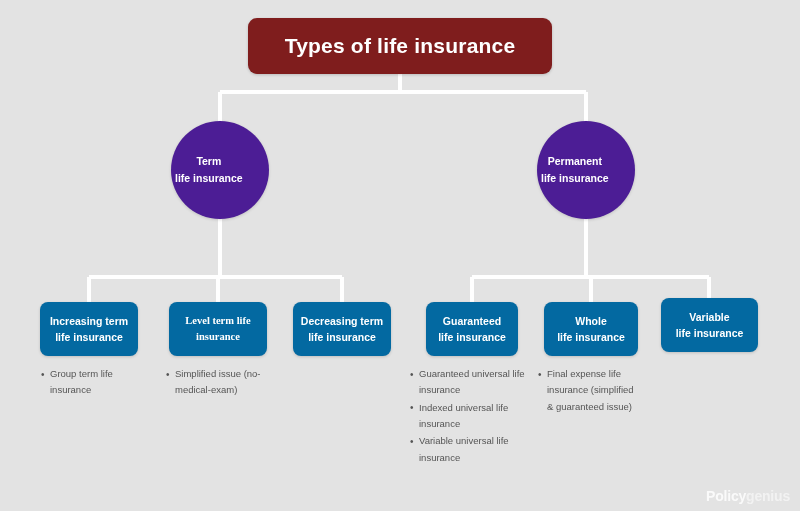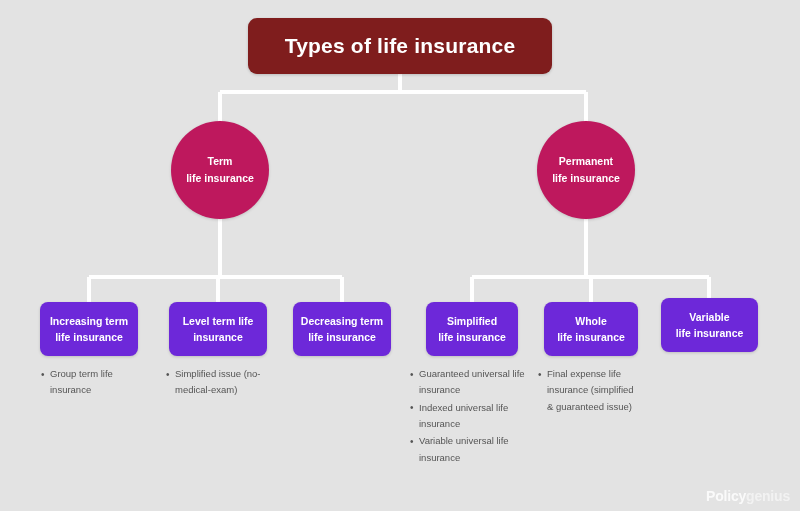--- a/index.html
+++ b/index.html
@@ -50,60 +50,59 @@
     text-align: center;
     line-height: 1.2;
   }
 
   
   .circle {
     position: absolute;
     width: 98px;
     height: 98px;
     border-radius: 50%;
-    background: #be185d;
+    background: #4c1d95;
     display: flex;
     align-items: center;
-    justify-content: center;
     box-shadow: 0 1px 3px rgba(0,0,0,0.15);
   }
   .circle .label {
     color: #ffffff;
     font-size: 10.5px;
     font-weight: bold;
     text-align: center;
     line-height: 1.6;
     padding: 0 4px;
   }
   .circle-term      { left: 171px; top: 121px; }
   .circle-permanent { left: 537px; top: 121px; }
 
   
   .leaf {
     position: absolute;
     height: 54px;
-    background: #6d28d9;
+    background: #0369a1;
     border-radius: 8px;
     box-shadow: 0 1px 3px rgba(0,0,0,0.16);
     display: flex;
     align-items: center;
     justify-content: center;
     box-sizing: border-box;
   }
   .leaf .label {
     color: #ffffff;
     font-size: 10.5px;
     font-weight: bold;
     text-align: center;
     line-height: 1.55;
     padding: 0 6px;
   }
 
   .leaf-increasing { left: 40px;  top: 302px; width: 98px; }
-  .leaf-level      { left: 169px; top: 302px; width: 98px; }
+  .leaf-level      { left: 169px; top: 302px; width: 98px; font-family: Liberation Serif, serif; }
   .leaf-decreasing { left: 293px; top: 302px; width: 98px; }
   .leaf-universal  { left: 426px; top: 302px; width: 92px; }
   .leaf-whole      { left: 544px; top: 302px; width: 94px; justify-content: center; }
   .leaf-variable   { left: 661px; top: 298px; width: 97px; }
 
   
   .bullets {
     position: absolute;
     list-style: none;
     margin: 0;
@@ -210,21 +209,21 @@
 
   <div class="leaf leaf-decreasing">
     <span class="label">
       <span>Decreasing term</span><br>
       <span>life insurance</span>
     </span>
   </div>
 
   <div class="leaf leaf-universal">
     <span class="label">
-      <span>Simplified</span><br>
+      <span>Guaranteed</span><br>
       <span>life insurance</span>
     </span>
   </div>
 
   <div class="leaf leaf-whole">
     <span class="label">
       <span>Whole</span><br>
       <span>life insurance</span>
     </span>
   </div>

